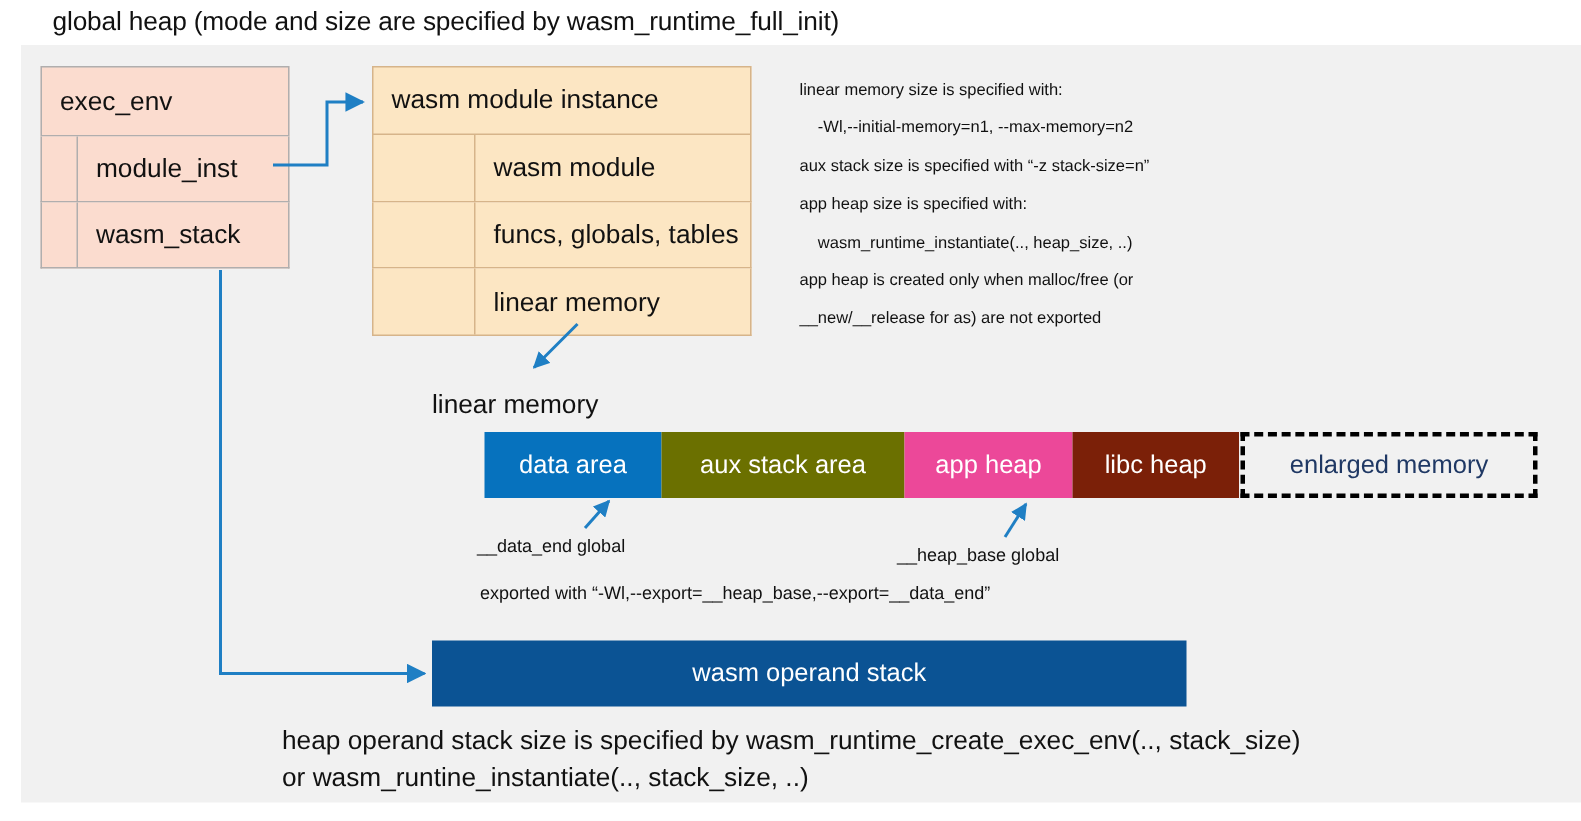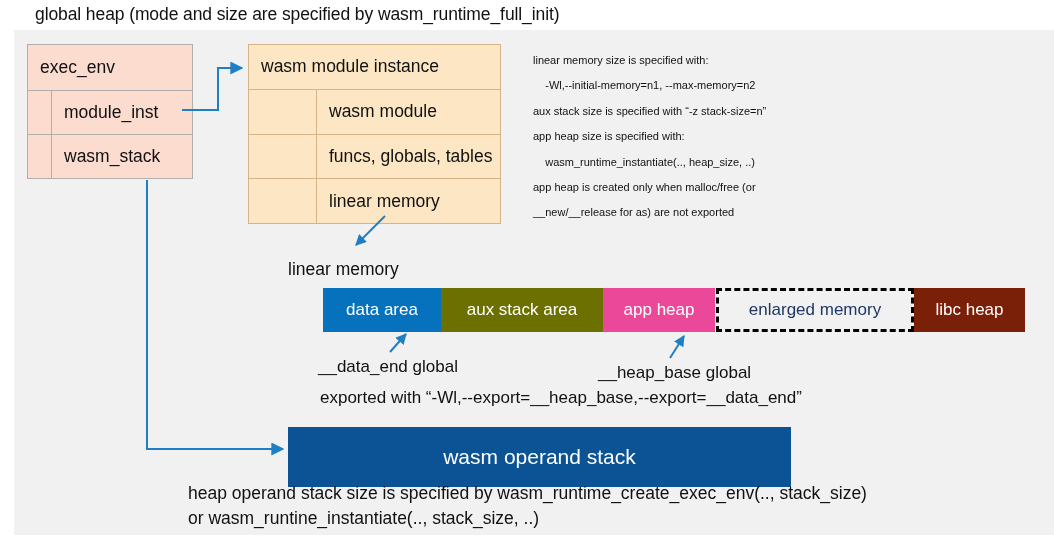--- a/index.html
+++ b/index.html
@@ -141,34 +141,34 @@
     background: #f1f1f1;
     color: #1f3864;
     border: 3px dashed #000000;
     margin-left: 1px;
   }
 
   
   #operand-stack {
     position: absolute;
     left: 288px; top: 427px;
-    width: 503px; height: 60px;
+    width: 503px; height: 44px;
     background: #0b5394;
     display: flex;
     align-items: center;
     justify-content: center;
-    font-size: 21px;
+    font-size: 17px;
     color: #ffffff;
     white-space: nowrap;
   }
 
   
   .anno {
     position: absolute;
-    font-size: 17px;
+    font-size: 12px;
     color: #111111;
     white-space: nowrap;
   }
   #anno-data-end  { left: 318px; top: 357px; }
   #anno-heap-base { left: 598px; top: 363px; }
   #anno-exported  { left: 320px; top: 388px; }
 
   .footnote {
     position: absolute;
     left: 188px; top: 481px;
@@ -234,22 +234,22 @@
     wasm_runtime_instantiate(.., heap_size, ..)
 app heap is created only when malloc/free (or
 __new/__release for as) are not exported</div>
 
   <div class="barlabel" id="linear-memory-label">linear memory</div>
 
   <div id="memory-bar">
     <div class="seg" style="width: 118px; background: rgb(6, 114, 190);">data area</div>
     <div class="seg" style="width: 162px; background: rgb(107, 112, 0);">aux stack area</div>
     <div class="seg" style="width: 112px; background: #ec4899;">app heap</div>
+    <div class="seg" style="width: 111px; background: rgb(123, 32, 8);">libc heap</div>
     <div class="seg dashed" style="width: 198px;">enlarged memory</div>
-    <div class="seg" style="width: 111px; background: rgb(123, 32, 8);">libc heap</div>
   </div>
 
   <div class="anno" id="anno-data-end">__data_end global</div>
   <div class="anno" id="anno-heap-base">__heap_base global</div>
   <div class="anno" id="anno-exported">exported with “-Wl,--export=__heap_base,--export=__data_end”</div>
 
   <div id="operand-stack">wasm operand stack</div>
 
   <div class="footnote">heap operand stack size is specified by wasm_runtime_create_exec_env(.., stack_size)
 or wasm_runtine_instantiate(.., stack_size, ..)</div>

